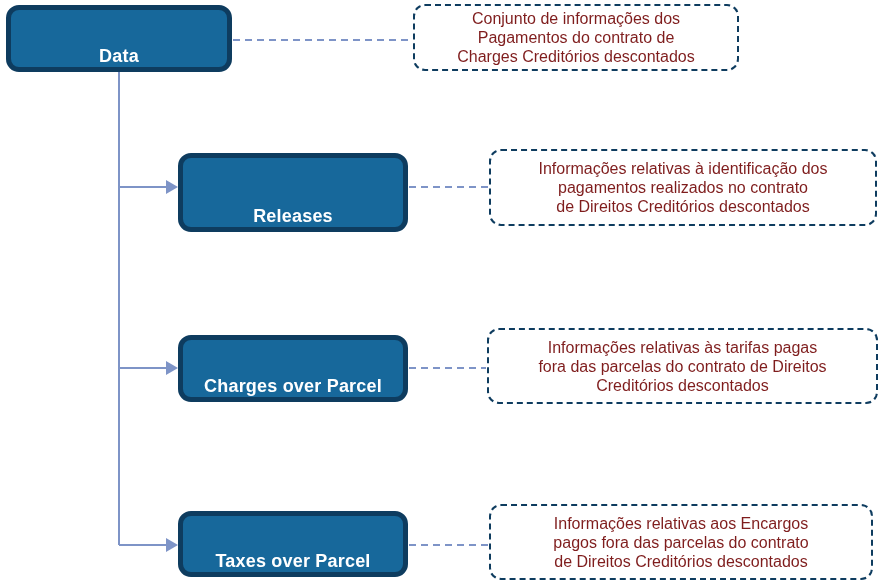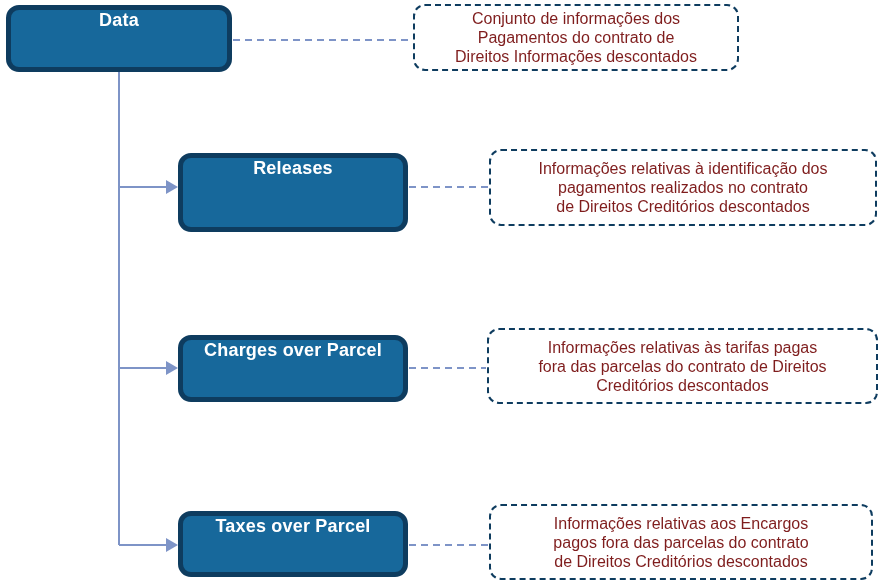--- a/index.html
+++ b/index.html
@@ -7,21 +7,21 @@
     position:relative;width:880px;height:584px;background:#ffffff;overflow:hidden;
     font-family:"Liberation Sans","DejaVu Sans",sans-serif;
   }
   .connectors{position:absolute;left:0;top:0;width:880px;height:584px;pointer-events:none;}
   .node{
     position:absolute;
     background:#17689B;
     border:5px solid #0E3C5F;
     border-radius:13px;
     box-sizing:border-box;
-    display:flex;align-items:flex-start;justify-content:center;
+    display:flex;align-items:flex-end;justify-content:center;
     color:#FFFFFF;font-size:18px;font-weight:600;letter-spacing:.2px;
   }
   .node-data{left:6px;top:5px;width:226px;height:67px;}
   .node-releases{left:178px;top:153px;width:230px;height:79px;}
   .node-charges{left:178px;top:335px;width:230px;height:67px;}
   .node-taxes{left:178px;top:511px;width:230px;height:66px;}
   .annotation{
     position:absolute;
     border:2px dashed #0E3C5F;
     border-radius:12px;
@@ -69,21 +69,21 @@
   <div class="node node-charges">
     <span>Charges over Parcel</span>
   </div>
   <div class="node node-taxes">
     <span>Taxes over Parcel</span>
   </div>
 
   <div class="annotation ann-data">
     <div class="ann-line">Conjunto de informações dos</div>
     <div class="ann-line">Pagamentos do contrato de</div>
-    <div class="ann-line">Direitos Informações descontados</div>
+    <div class="ann-line">Charges Creditórios descontados</div>
   </div>
   <div class="annotation ann-releases">
     <div class="ann-line">Informações relativas à identificação dos</div>
     <div class="ann-line">pagamentos realizados no contrato</div>
     <div class="ann-line">de Direitos Creditórios descontados</div>
   </div>
   <div class="annotation ann-charges">
     <div class="ann-line">Informações relativas às tarifas pagas</div>
     <div class="ann-line">fora das parcelas do contrato de Direitos</div>
     <div class="ann-line">Creditórios descontados</div>

